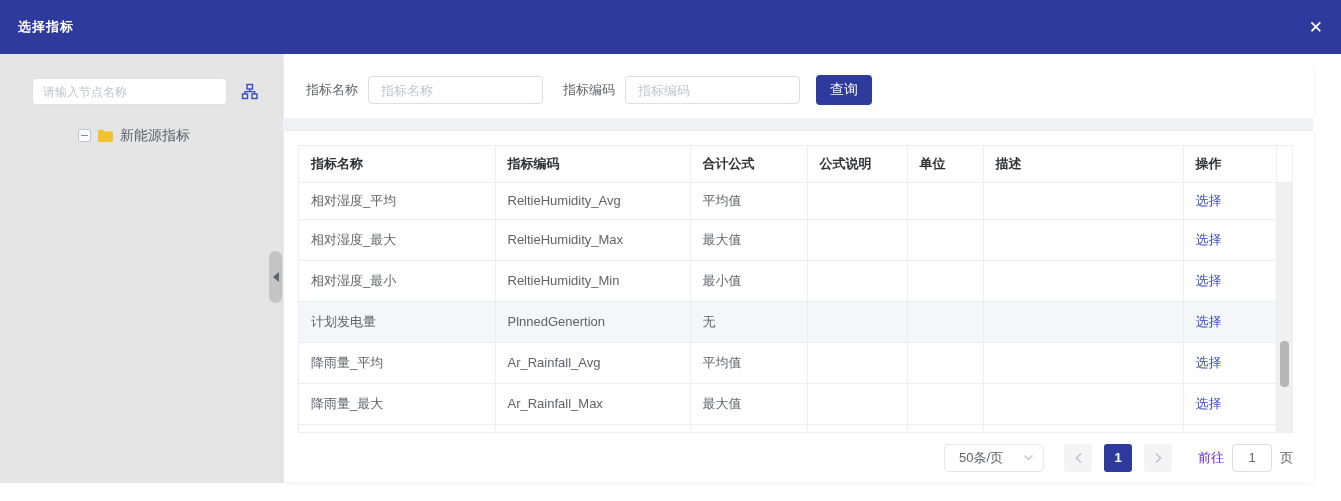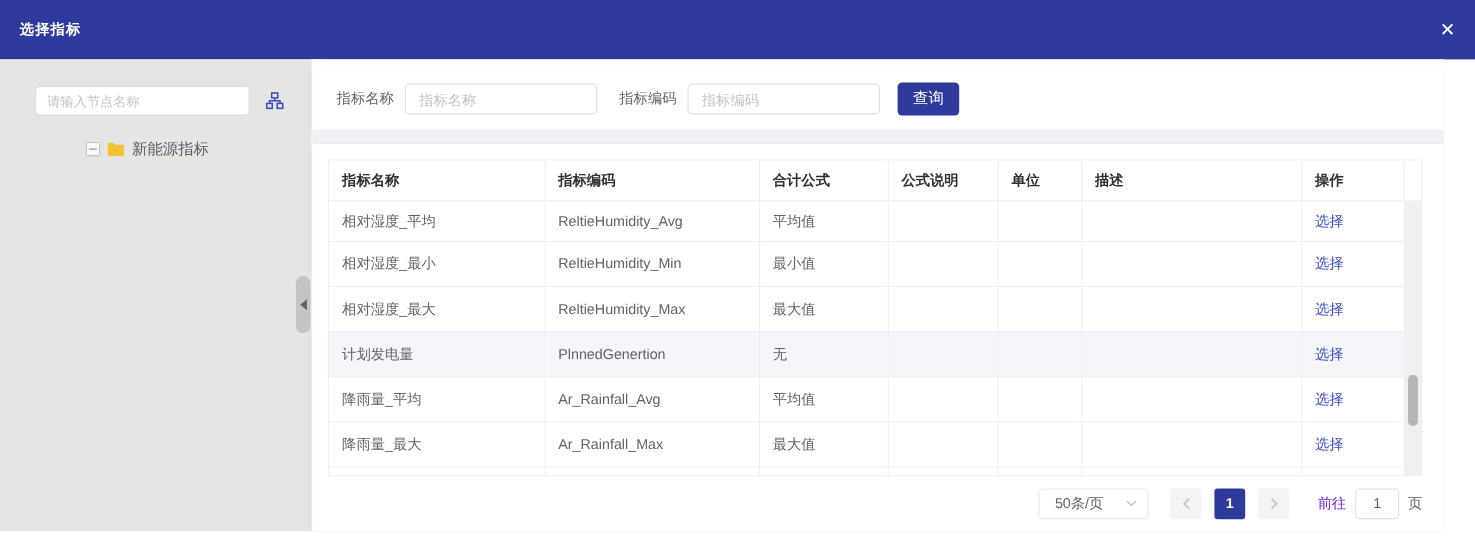--- a/index.html
+++ b/index.html
@@ -175,32 +175,32 @@
             <tr class="first">
               <td>相对湿度_平均</td>
               <td>ReltieHumidity_Avg</td>
               <td>平均值</td>
               <td></td>
               <td></td>
               <td></td>
               <td><a class="link">选择</a></td>
             </tr>
             <tr>
+              <td>相对湿度_最大</td>
+              <td>ReltieHumidity_Max</td>
+              <td>最大值</td>
+              <td></td>
+              <td></td>
+              <td></td>
+              <td><a class="link">选择</a></td>
+            </tr>
+            <tr>
               <td>相对湿度_最小</td>
               <td>ReltieHumidity_Min</td>
               <td>最小值</td>
-              <td></td>
-              <td></td>
-              <td></td>
-              <td><a class="link">选择</a></td>
-            </tr>
-            <tr>
-              <td>相对湿度_最大</td>
-              <td>ReltieHumidity_Max</td>
-              <td>最大值</td>
               <td></td>
               <td></td>
               <td></td>
               <td><a class="link">选择</a></td>
             </tr>
             <tr class="striped">
               <td>计划发电量</td>
               <td>PlnnedGenertion</td>
               <td>无</td>
               <td></td>

